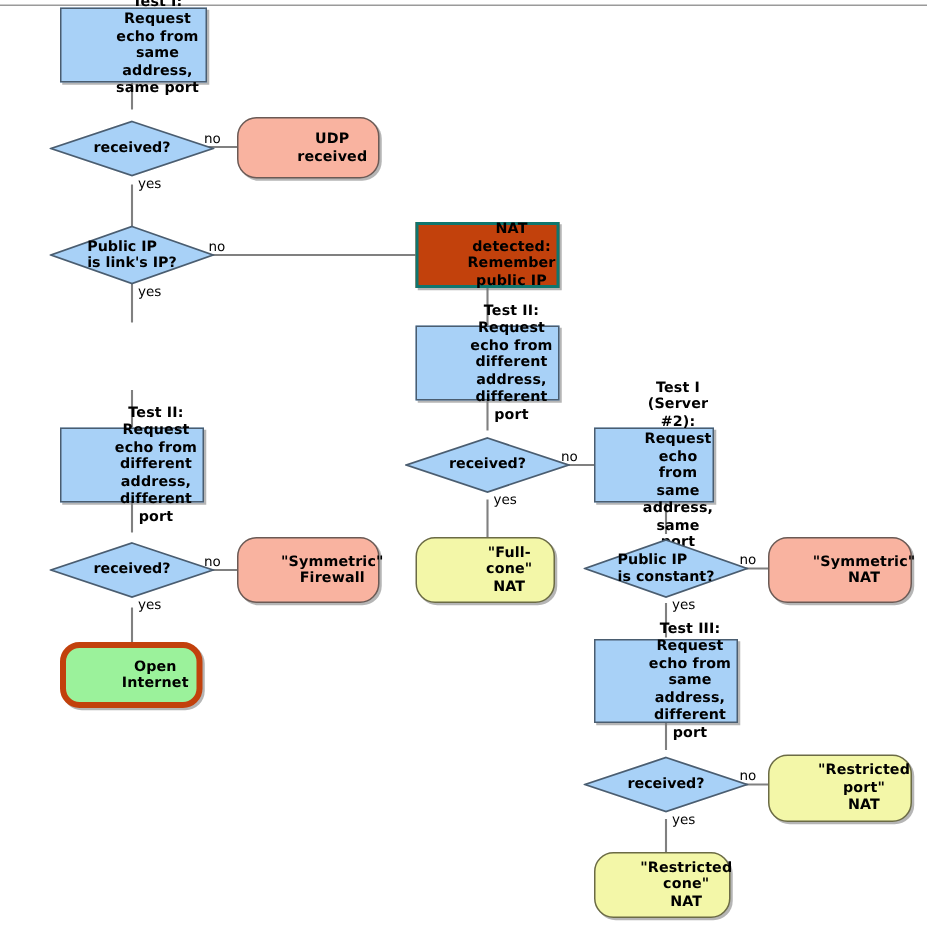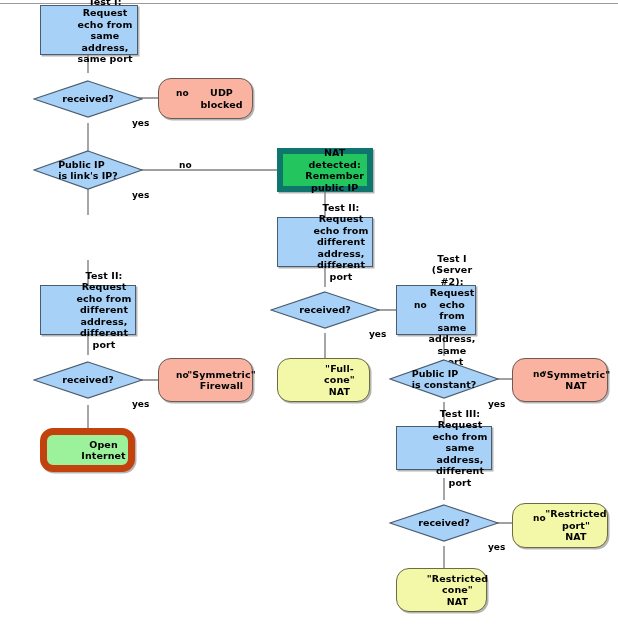--- a/index.html
+++ b/index.html
@@ -49,40 +49,39 @@
     letter-spacing: 0.1px;
     padding-left: 32px;
   }
   .node .txt { display: block; padding: 0 3px; }
   .proc {
     background: #a8d1f7;
     border: 1px solid #4a5d70;
     box-shadow: 1.5px 1.5px 0 rgba(120,120,120,0.55);
   }
   .data-yellow {
-    background: #22c55e;
-    border: 6px solid #0f766e;
-    box-shadow: 1.5px 1.5px 0 rgba(120,120,120,0.55);
-    justify-content: flex-end;
+    background: #c2410c;
+    border: 2px solid #0f766e;
+    box-shadow: 1.5px 1.5px 0 rgba(120,120,120,0.55);
   }
   .term-red {
     background: #f9b3a0;
     border: 1px solid #6b5a55;
     border-radius: 13px;
     box-shadow: 1.5px 1.5px 0 rgba(120,120,120,0.55);
   }
   .term-yellow {
     background: #f3f7a8;
     border: 1px solid #6b6b45;
     border-radius: 13px;
     box-shadow: 1.5px 1.5px 0 rgba(120,120,120,0.55);
   }
   .term-green {
     background: #9bf29b;
-    border: 7px solid #c2410c;
+    border: 4px solid #c2410c;
     border-radius: 13px;
     box-shadow: 1.5px 1.5px 0 rgba(120,120,120,0.55);
   }
   .decision {
     position: absolute;
     display: flex;
     align-items: center;
     justify-content: center;
   }
   .decision svg { position: absolute; left: 0; top: 0; }
@@ -91,24 +90,23 @@
     z-index: 2;
     font-size: 9.5px;
     line-height: 11.5px;
     font-weight: bold;
     text-align: left;
     color: #000;
   }
   .edge-label {
     position: absolute;
     font-size: 9px;
-    font-weight: bold;
+    font-weight: normal;
     color: #000;
     white-space: nowrap;
-    margin-left: 40px;
   }
 </style>
 </head>
 <body>
 
 <div id="canvas">
 
   <div class="top-rule"></div>
 
   <svg class="edges" viewBox="0 0 618 626" xmlns="http://www.w3.org/2000/svg">
@@ -142,21 +140,21 @@
   </div>
 
   <div class="decision" style="left:33px; top:80px; width:110px; height:38px;">
     <svg width="110" height="38" viewBox="0 0 110 38" xmlns="http://www.w3.org/2000/svg">
       <polygon points="55,1 109,19 55,37 1,19" fill="#a8d1f7" stroke="#4a5d70" stroke-width="1.2"></polygon>
     </svg>
     <div class="dlabel">received?</div>
   </div>
 
   <div class="node term-red" style="left:158px; top:78px; width:95px; height:41px;">
-    <span class="txt">UDP blocked</span>
+    <span class="txt">UDP received</span>
   </div>
 
   <div class="decision" style="left:33px; top:150px; width:110px; height:40px;">
     <svg width="110" height="40" viewBox="0 0 110 40" xmlns="http://www.w3.org/2000/svg">
       <polygon points="55,1 109,20 55,39 1,20" fill="#a8d1f7" stroke="#4a5d70" stroke-width="1.2"></polygon>
     </svg>
     <div class="dlabel">Public IP<br>is link's IP?</div>
   </div>
 
 
@@ -206,21 +204,21 @@
     <svg width="110" height="40" viewBox="0 0 110 40" xmlns="http://www.w3.org/2000/svg">
       <polygon points="55,1 109,20 55,39 1,20" fill="#a8d1f7" stroke="#4a5d70" stroke-width="1.2"></polygon>
     </svg>
     <div class="dlabel">Public IP<br>is constant?</div>
   </div>
 
   <div class="node term-red" style="left:512px; top:358px; width:96px; height:44px;">
     <span class="txt">"Symmetric"<br>NAT</span>
   </div>
 
-  <div class="node proc" style="left:396px; top:426px; width:96px; height:44px;">
+  <div class="node proc" style="left:396px; top:426px; width:96px; height:56px;">
     <span class="txt">Test III:<br>Request echo from<br>same address,<br>different port</span>
   </div>
 
   <div class="decision" style="left:389px; top:504px; width:110px; height:38px;">
     <svg width="110" height="38" viewBox="0 0 110 38" xmlns="http://www.w3.org/2000/svg">
       <polygon points="55,1 109,19 55,37 1,19" fill="#a8d1f7" stroke="#4a5d70" stroke-width="1.2"></polygon>
     </svg>
     <div class="dlabel">received?</div>
   </div>
 

